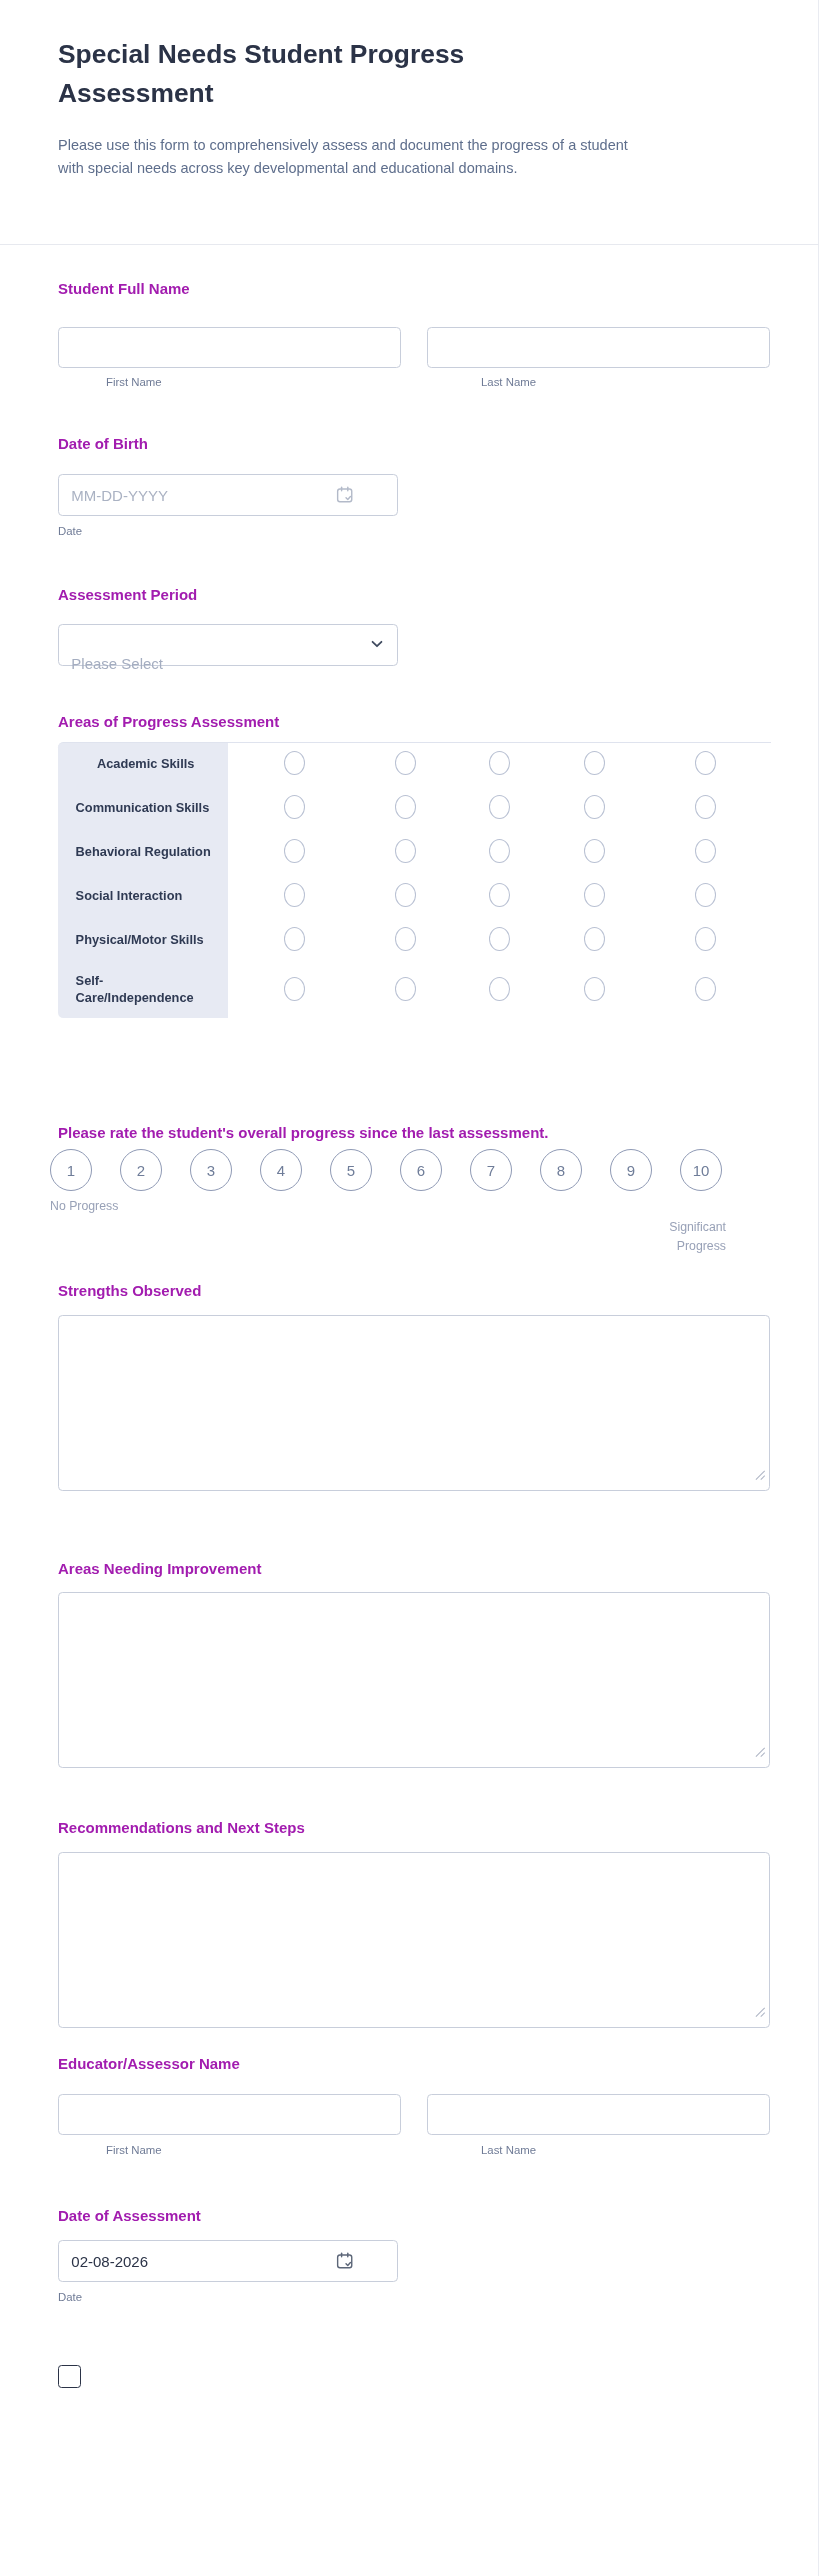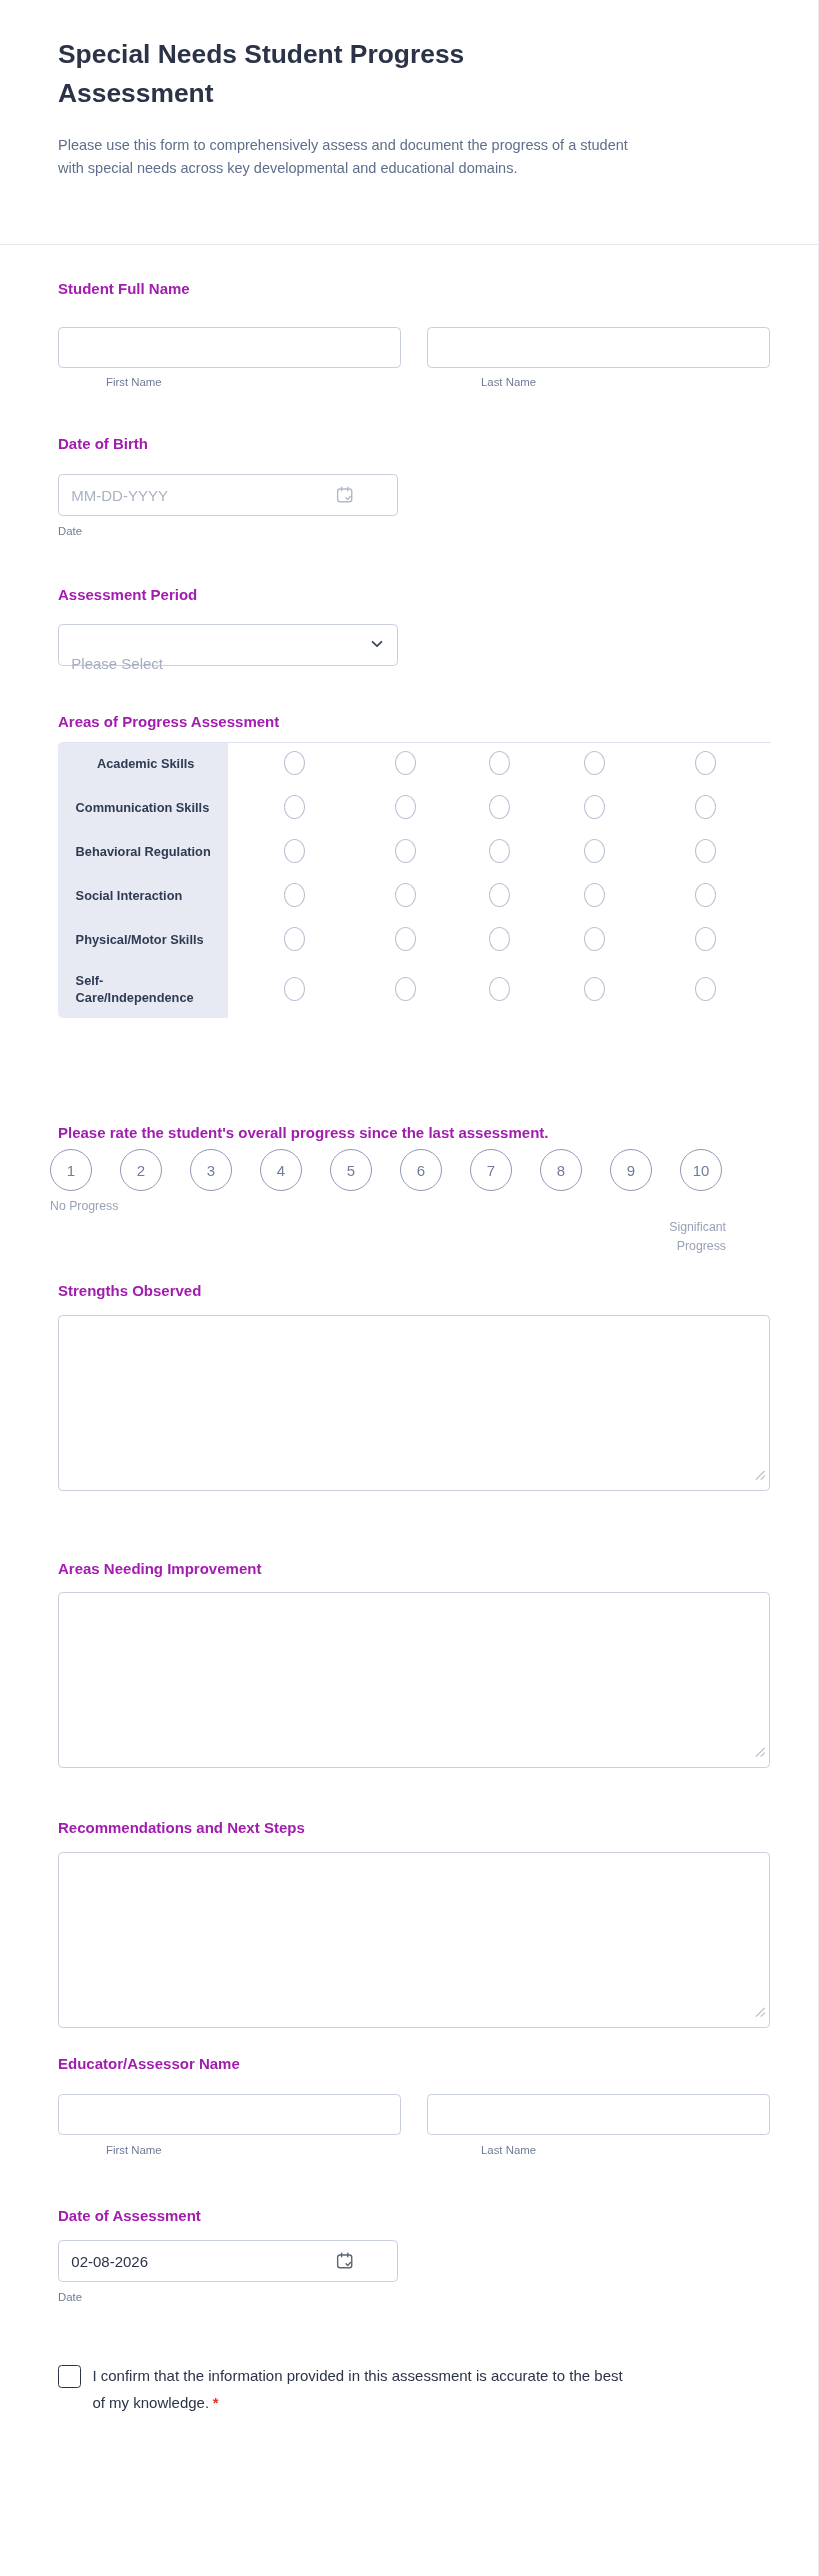--- a/index.html
+++ b/index.html
@@ -277,15 +277,14 @@
       <line x1="7.5" y1="2.5" x2="7.5" y2="6.5" stroke="#5c6678" stroke-width="1.6" stroke-linecap="round"></line>
       <line x1="14.5" y1="2.5" x2="14.5" y2="6.5" stroke="#5c6678" stroke-width="1.6" stroke-linecap="round"></line>
       <path d="M12.5 14.5l2 2 3-3.5" stroke="#5c6678" stroke-width="1.6" stroke-linecap="round" stroke-linejoin="round"></path>
     </svg>
   </span>
 </div>
 <div class="abs sublabel" style="left:58px; top:2291px">Date</div>
 
 <div class="abs confirm-row">
   <span class="checkbox"></span>
-  <span class="confirm-text"><span>I confirm that the information provided in this assessment is accurate to the best of my knowledge.</span><span class="req">*</span></span>
 </div>
 
 
 </body></html>

